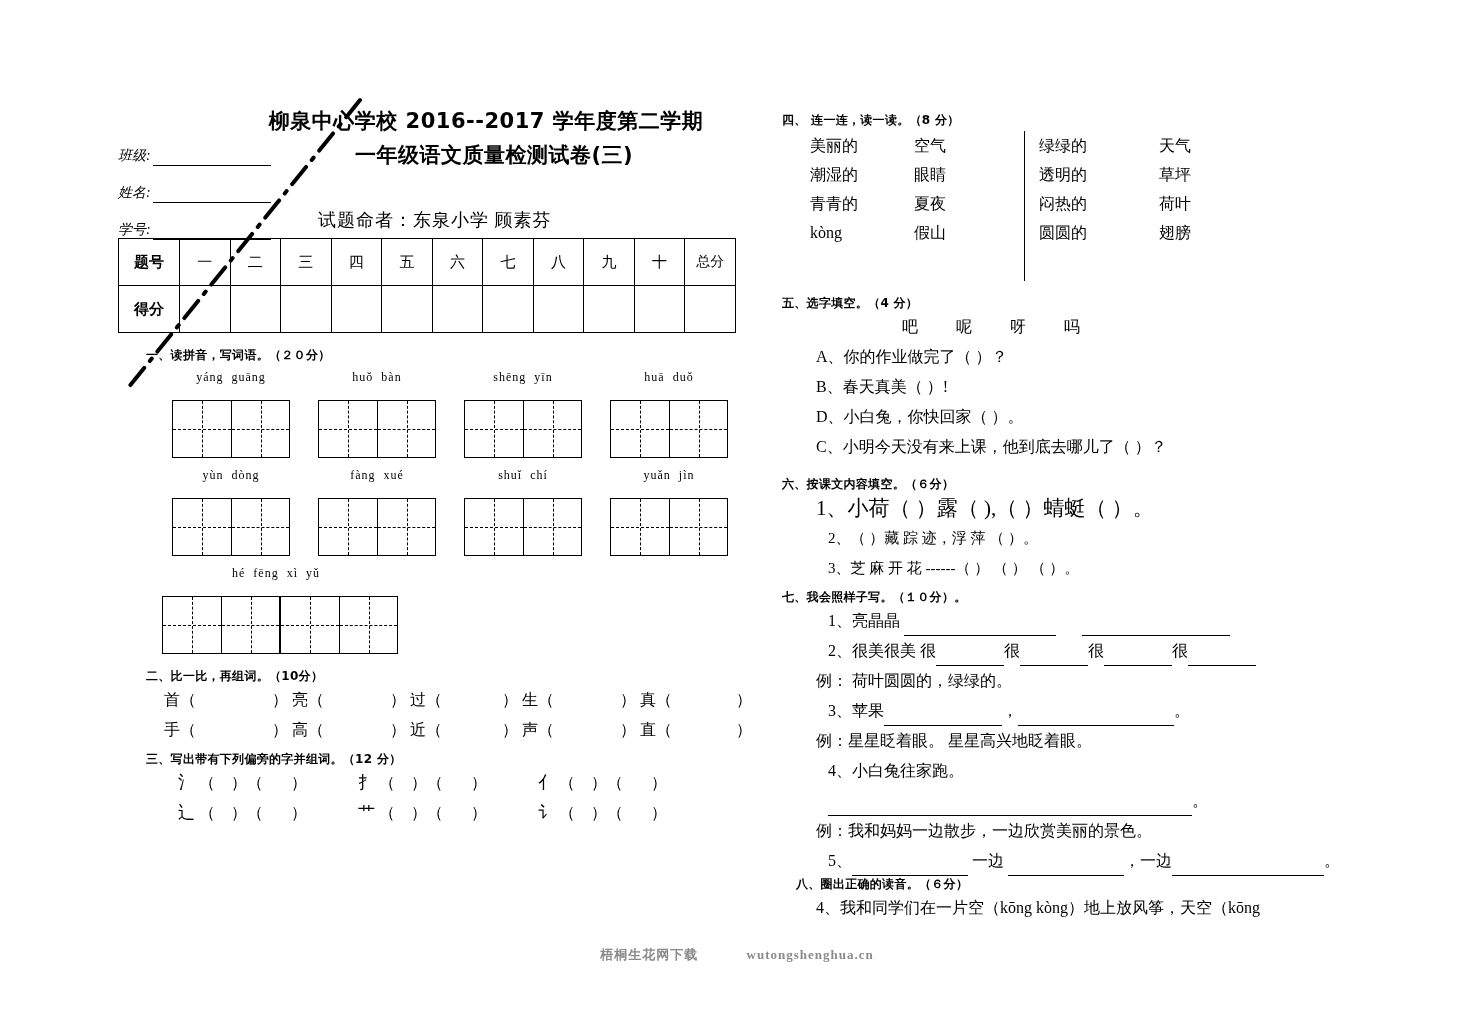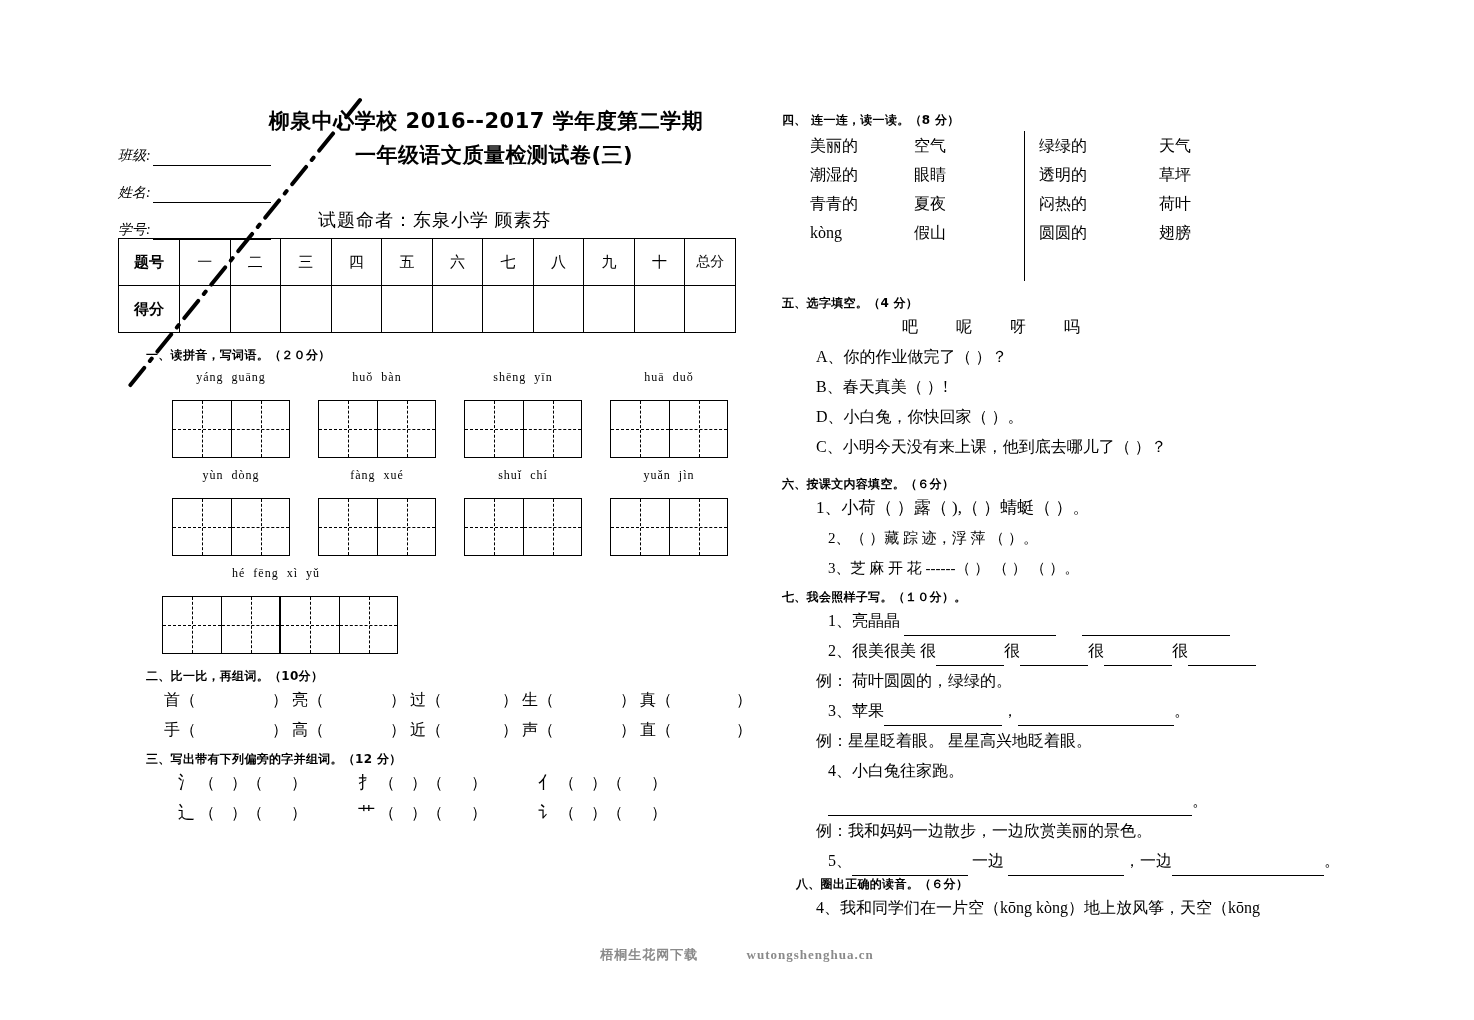--- a/index.html
+++ b/index.html
@@ -527,21 +527,21 @@
       <span>吧</span><span>呢</span><span>呀</span><span>吗</span>
     </div>
     <div class="q-line">A、你的作业做完了（     ）？</div>
     <div class="q-line">B、春天真美（     ）!</div>
     <div class="q-line">D、小白兔，你快回家（     ）。</div>
     <div class="q-line">C、小明今天没有来上课，他到底去哪儿了（     ）？</div>
 
     <div class="spacer-14"></div>
 
     <div class="sec-title">六、按课文内容填空。（６分）</div>
-    <div class="q-line" style="font-size:17px">1、小荷（    ）露（          ),（        ）蜻蜓（              ）。</div>
+    <div class="q-line" style="font-size:21px">1、小荷（    ）露（          ),（        ）蜻蜓（              ）。</div>
     <div class="q-line indent2" style="font-size:15px">2、（           ）藏 踪 迹，浮 萍 （              ）。</div>
     <div class="q-line indent2" style="font-size:15px">3、芝 麻 开 花 ------（     ） （     ） （     ）。</div>
 
     <div class="spacer-6"></div>
 
     <div class="sec-title">七、我会照样子写。（１０分）。</div>
 
     <div class="q-line indent2">
       <span>1、亮晶晶</span>
       <span class="ul" style="width:152px"></span>

